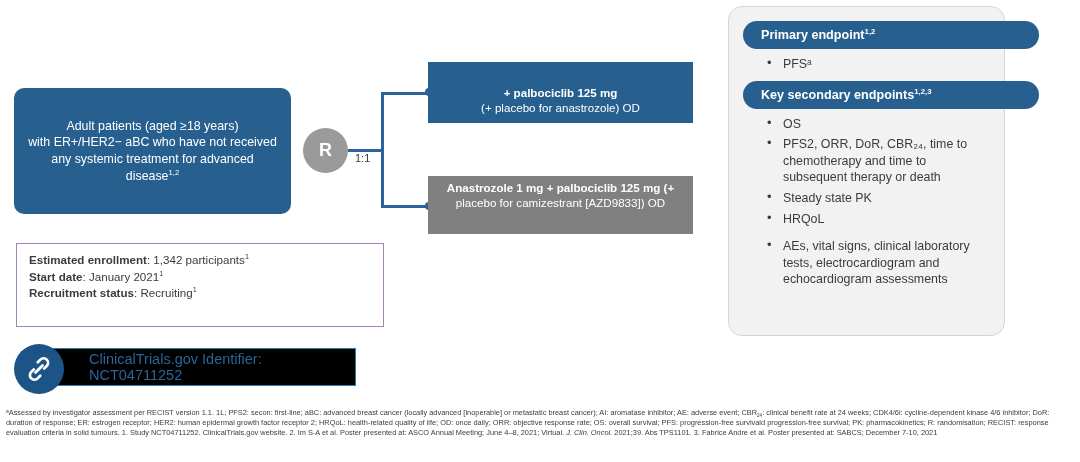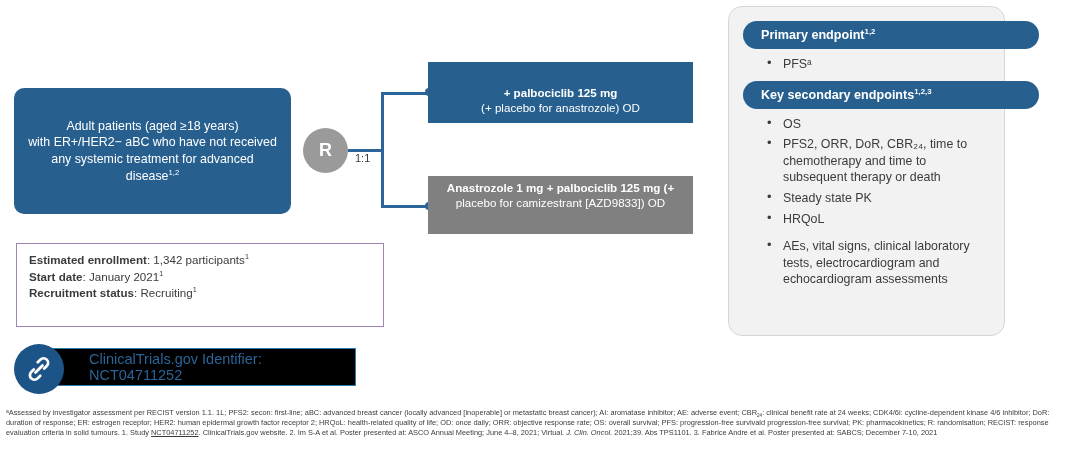--- a/index.html
+++ b/index.html
@@ -108,21 +108,21 @@
   }
   ul.ep-list li:before{
     content:"\2022";position:absolute;left:2px;top:-1px;color:#3b3b3b;font-size:13px;
   }
 
   
   #footnotes{
     position:absolute;left:6px;top:408px;width:1068px;
     font-size:7.4px;line-height:10.2px;color:#3b3b3b;
   }
-  #footnotes .u{text-decoration:underline;}
+  #footnotes .u{}
   #footnotes .i{font-style:italic;}
 </style>
 </head>
 <body>
 
 <div class="stage">
 
   <div id="population-box">
     <div class="txt">
       <span>Adult patients (aged ≥18 years)</span><br>

